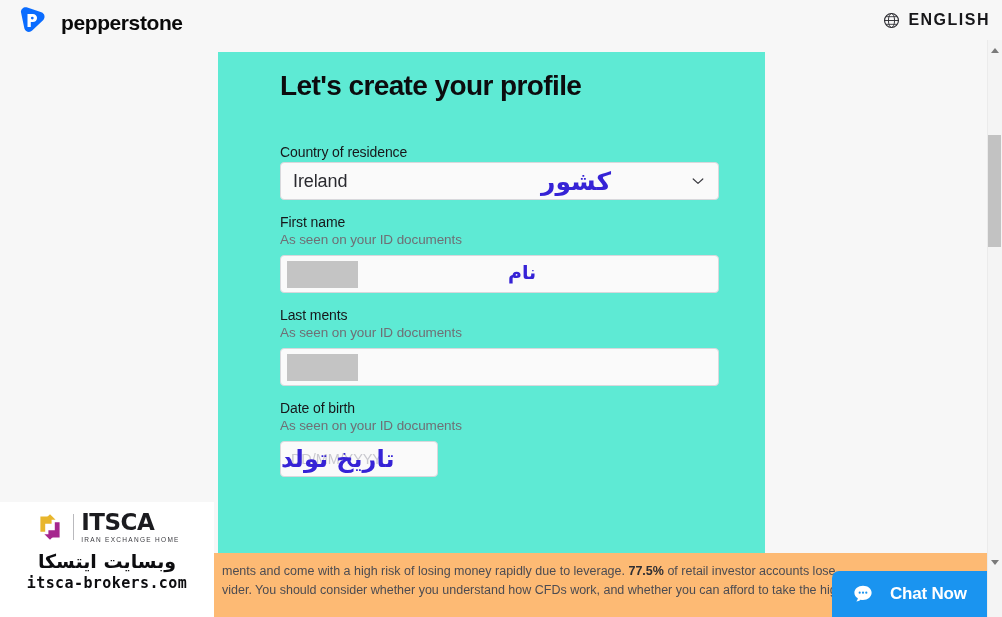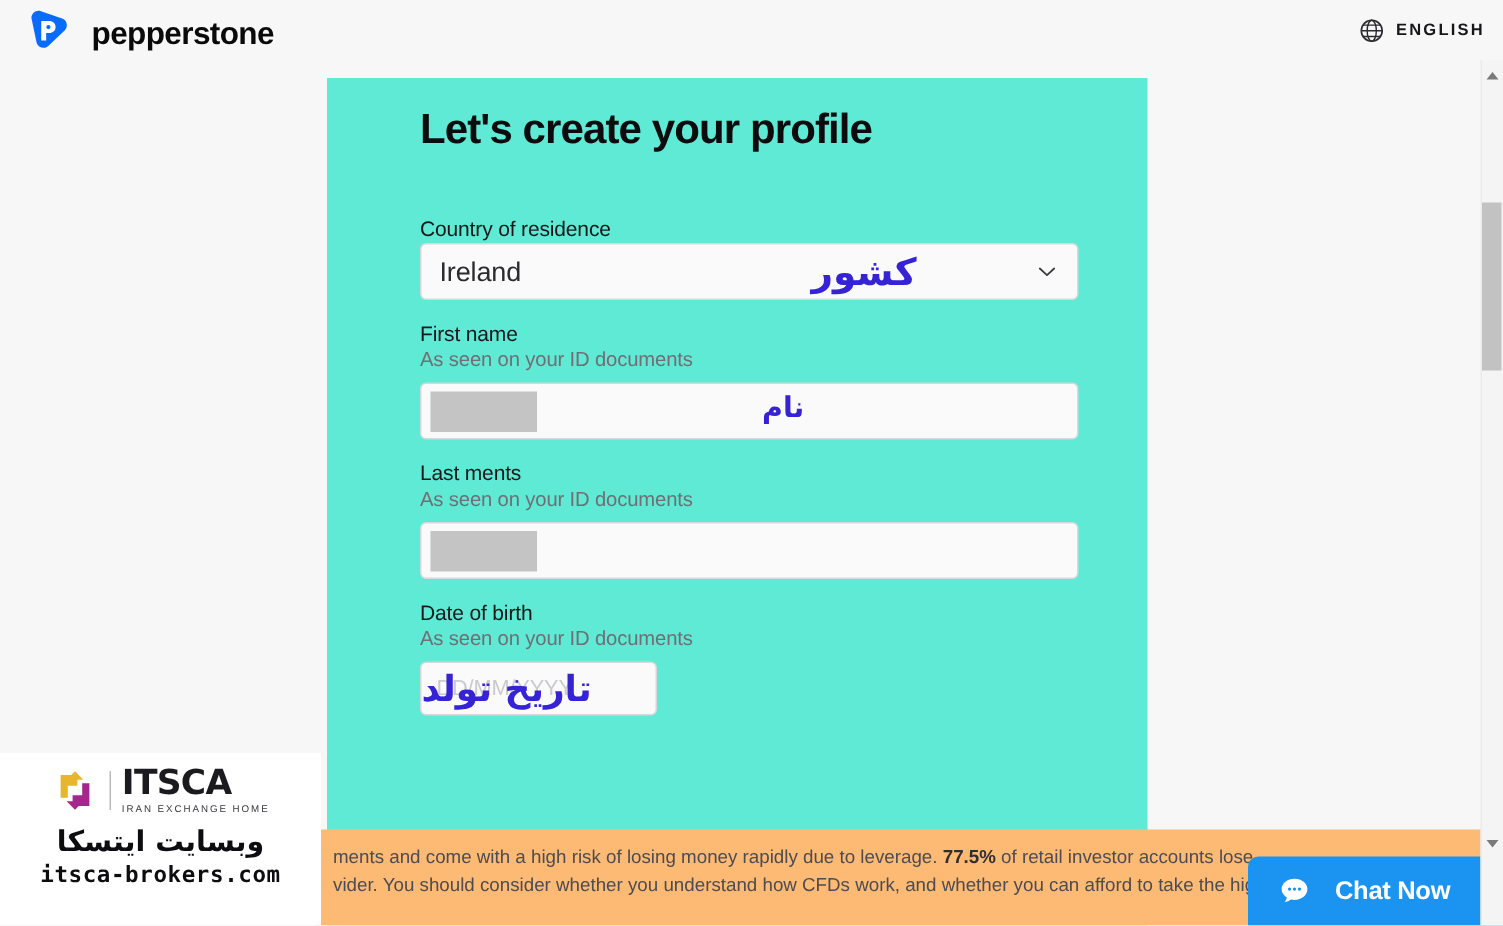--- a/index.html
+++ b/index.html
@@ -47,21 +47,21 @@
 
   .lang-switch {
     display: flex;
     align-items: center;
     gap: 8px;
     padding-right: 12px;
     cursor: pointer;
   }
   .globe-ico { width: 17px; height: 17px; display: block; }
   .lang-label {
-    font-size: 11px;
+    font-size: 16px;
     letter-spacing: 1.5px;
     font-weight: bold;
     color: #17171a;
   }
 
   
   #profile-card {
     position: absolute;
     left: 218px;
     top: 52px;

